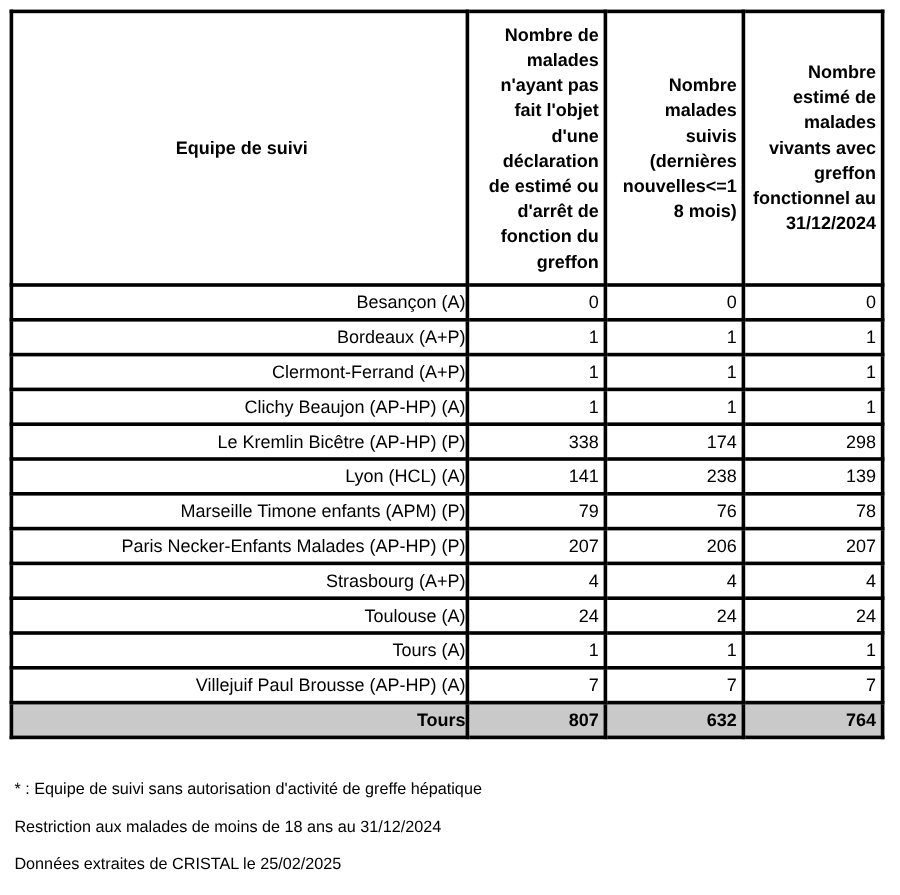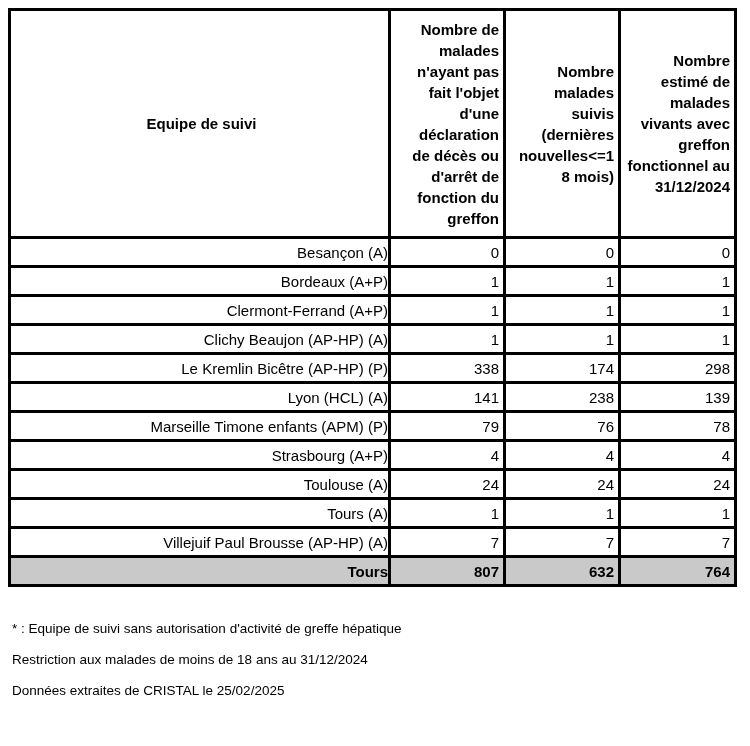--- a/index.html
+++ b/index.html
@@ -83,21 +83,21 @@
     </colgroup>
     <thead>
       <tr>
         <th class="h-team">Equipe de suivi</th>
         <th class="h-num">Nombre de
 malades
 n'ayant pas
 fait l'objet
 d'une
 déclaration
-de décès ou
+de estimé ou
 d'arrêt de
 fonction du
 greffon</th>
         <th class="h-num">Nombre
 malades
 suivis
 (dernières
 nouvelles&lt;=1
 8 mois)</th>
         <th class="h-num">Nombre
@@ -146,20 +146,26 @@
         <td class="num">238</td>
         <td class="num">139</td>
       </tr>
       <tr>
         <td class="team">Marseille Timone enfants (APM) (P)</td>
         <td class="num">79</td>
         <td class="num">76</td>
         <td class="num">78</td>
       </tr>
       <tr>
+        <td class="team">Paris Necker-Enfants Malades (AP-HP) (P)</td>
+        <td class="num">207</td>
+        <td class="num">206</td>
+        <td class="num">207</td>
+      </tr>
+      <tr>
         <td class="team">Strasbourg (A+P)</td>
         <td class="num">4</td>
         <td class="num">4</td>
         <td class="num">4</td>
       </tr>
       <tr>
         <td class="team">Toulouse (A)</td>
         <td class="num">24</td>
         <td class="num">24</td>
         <td class="num">24</td>

